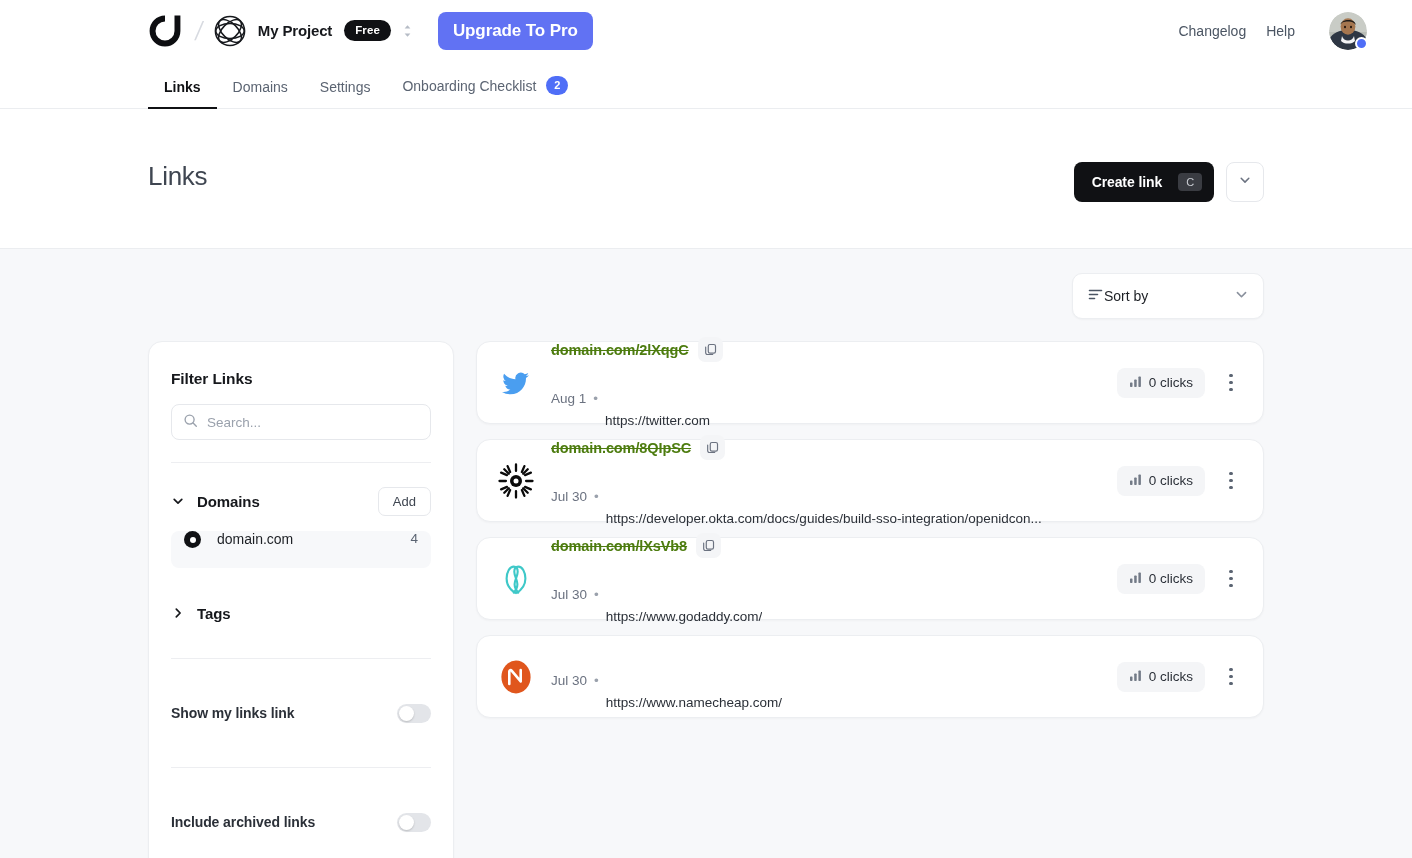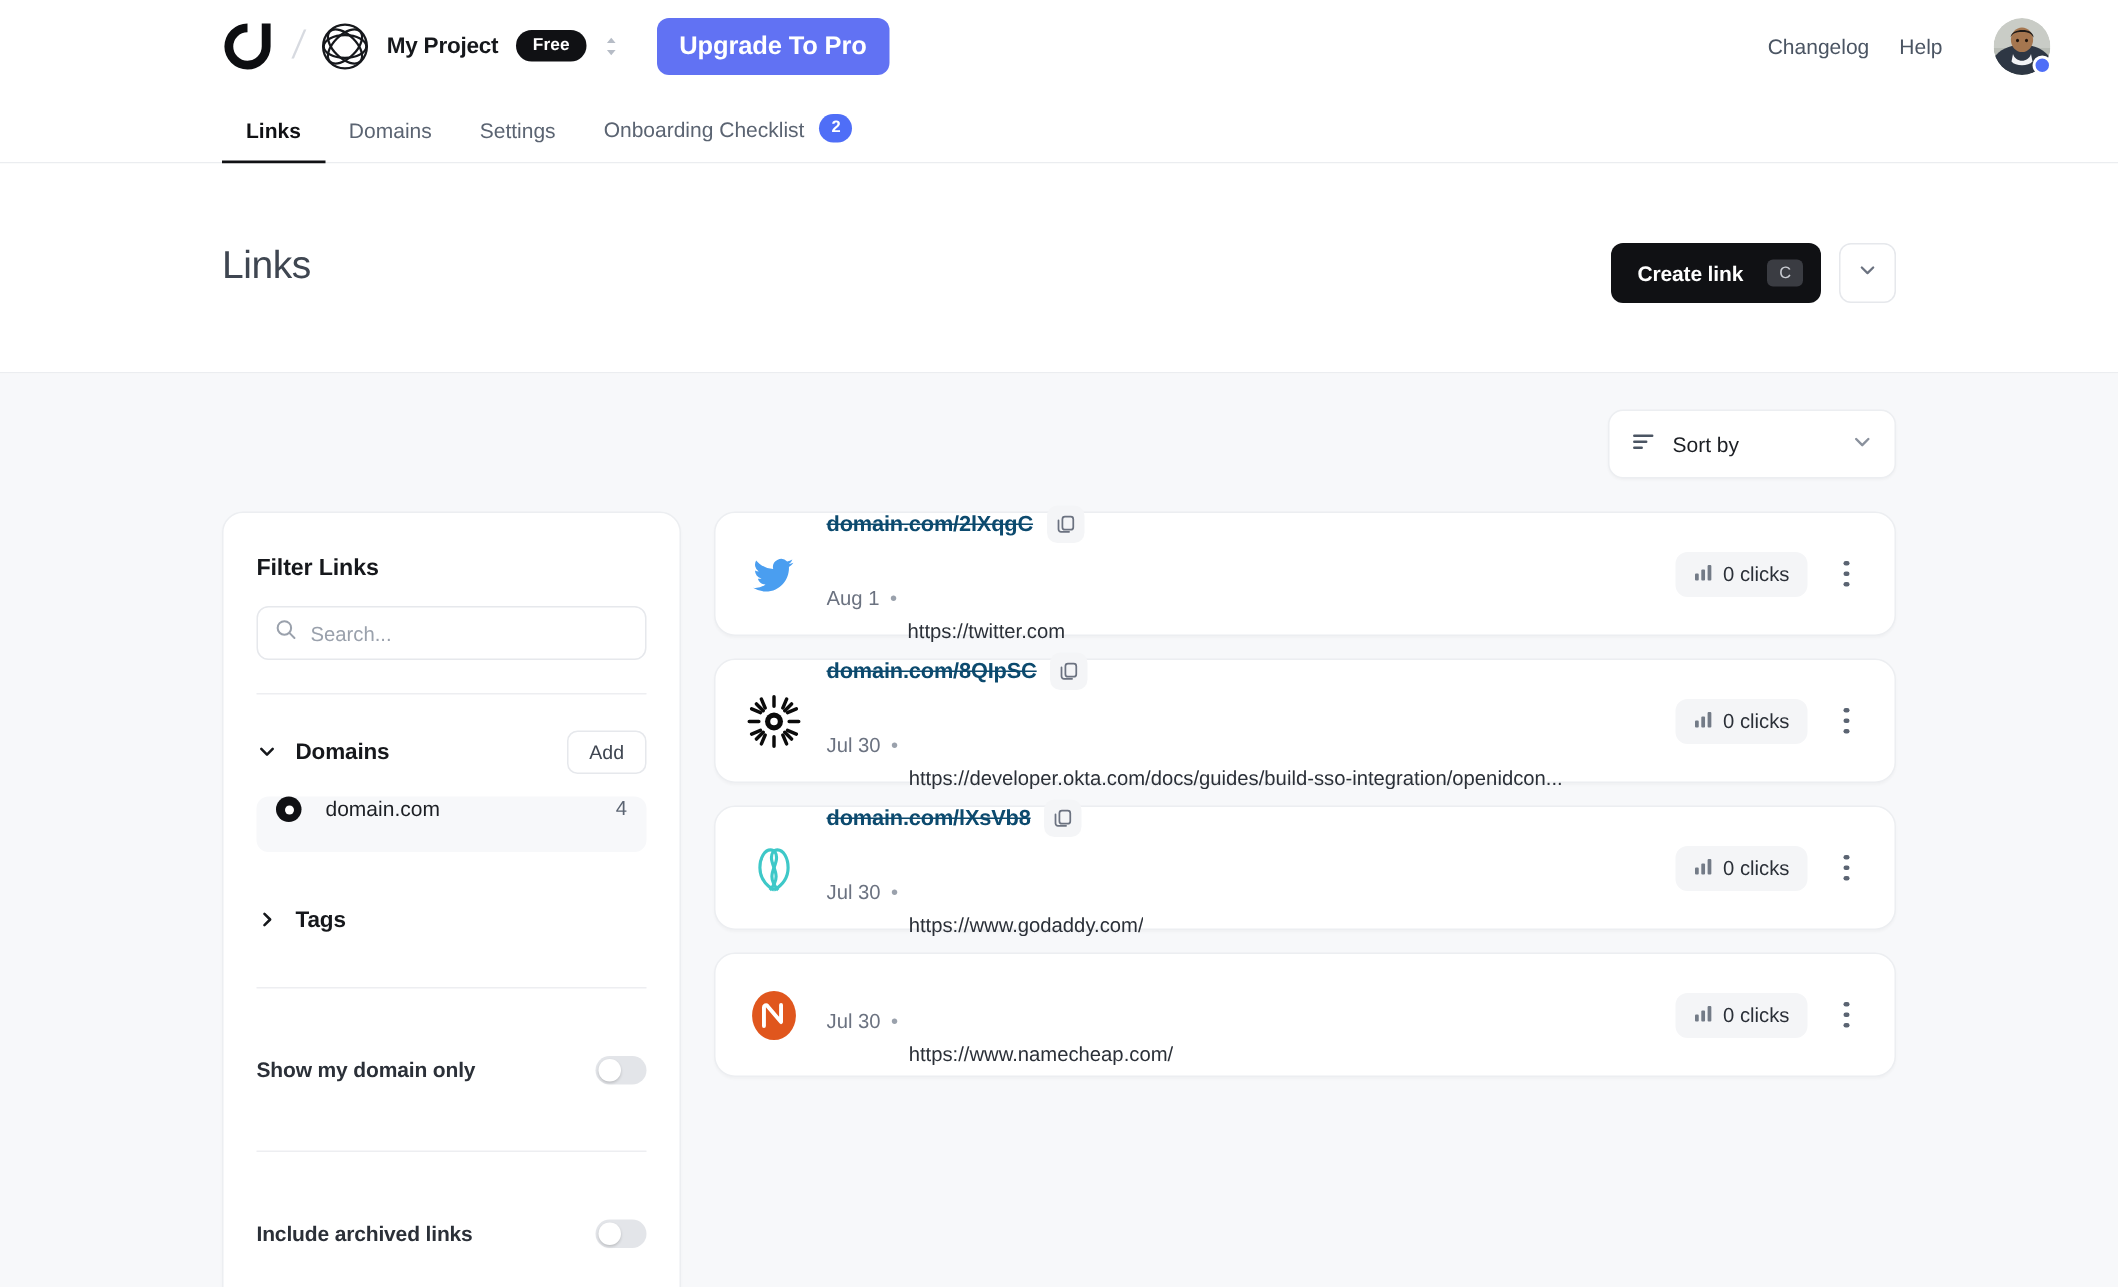--- a/index.html
+++ b/index.html
@@ -150,21 +150,21 @@
   }
   .sort-btn {
     width: 192px; height: 46px;
     background: #ffffff; border: 1px solid #eceef1; border-radius: 10px;
     display: flex; align-items: center;
     padding: 0 14px;
     font-size: 14px; color: #1c1f24;
     cursor: pointer;
     box-shadow: 0 1px 2px rgba(16,17,20,0.035);
   }
-  .sort-btn .label { margin-left: 11px; flex: 1; text-align: left; }
+  .sort-btn .label { flex: 1; text-align: left; }
 
   .cols {
     display: flex; gap: 22px; margin-top: 22px;
     align-items: flex-start;
   }
 
   
   .filter-card {
     width: 306px;
     background: #ffffff;
@@ -250,21 +250,21 @@
     box-shadow: 0 1px 2px rgba(16,17,20,0.03);
   }
   .favicon {
     width: 38px; height: 38px; flex: none;
     display: flex; align-items: center; justify-content: center;
     margin-right: 16px;
   }
   .link-main { flex: 1; min-width: 0; }
   .link-top { display: flex; align-items: center; gap: 9px; }
   .short-link {
-    font-size: 14.5px; font-weight: 700; color: #0c4a6e;
+    font-size: 14.5px; font-weight: 700; color: #4d7c0f;
     text-decoration: line-through; letter-spacing: -0.1px;
     cursor: pointer;
   }
   .copy-btn {
     width: 25px; height: 25px; border-radius: 7px;
     background: #f4f5f7;
     display: flex; align-items: center; justify-content: center;
     cursor: pointer; flex: none;
   }
   .link-sub {
@@ -440,21 +440,21 @@
           <svg width="14" height="14" viewBox="0 0 14 14" aria-hidden="true">
             <path d="M5.3 3.2 9.1 7l-3.8 3.8" fill="none" stroke="#16181c" stroke-width="1.7" stroke-linecap="round" stroke-linejoin="round"></path>
           </svg>
         </span>
         <span class="name">Tags</span>
       </div>
 
       <div class="divider"></div>
 
       <div class="toggle-row">
-        <span class="tlabel">Show my domain only</span>
+        <span class="tlabel">Show my links link</span>
         <span class="toggle"></span>
       </div>
 
       <div class="divider"></div>
 
       <div class="toggle-row">
         <span class="tlabel">Include archived links</span>
         <span class="toggle"></span>
       </div>
 

